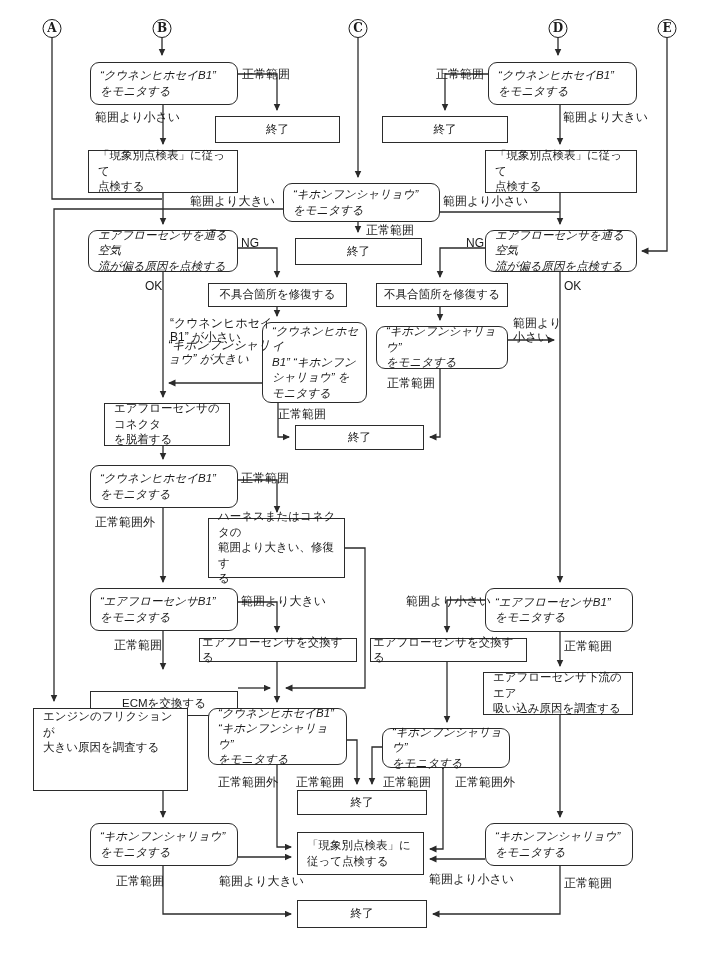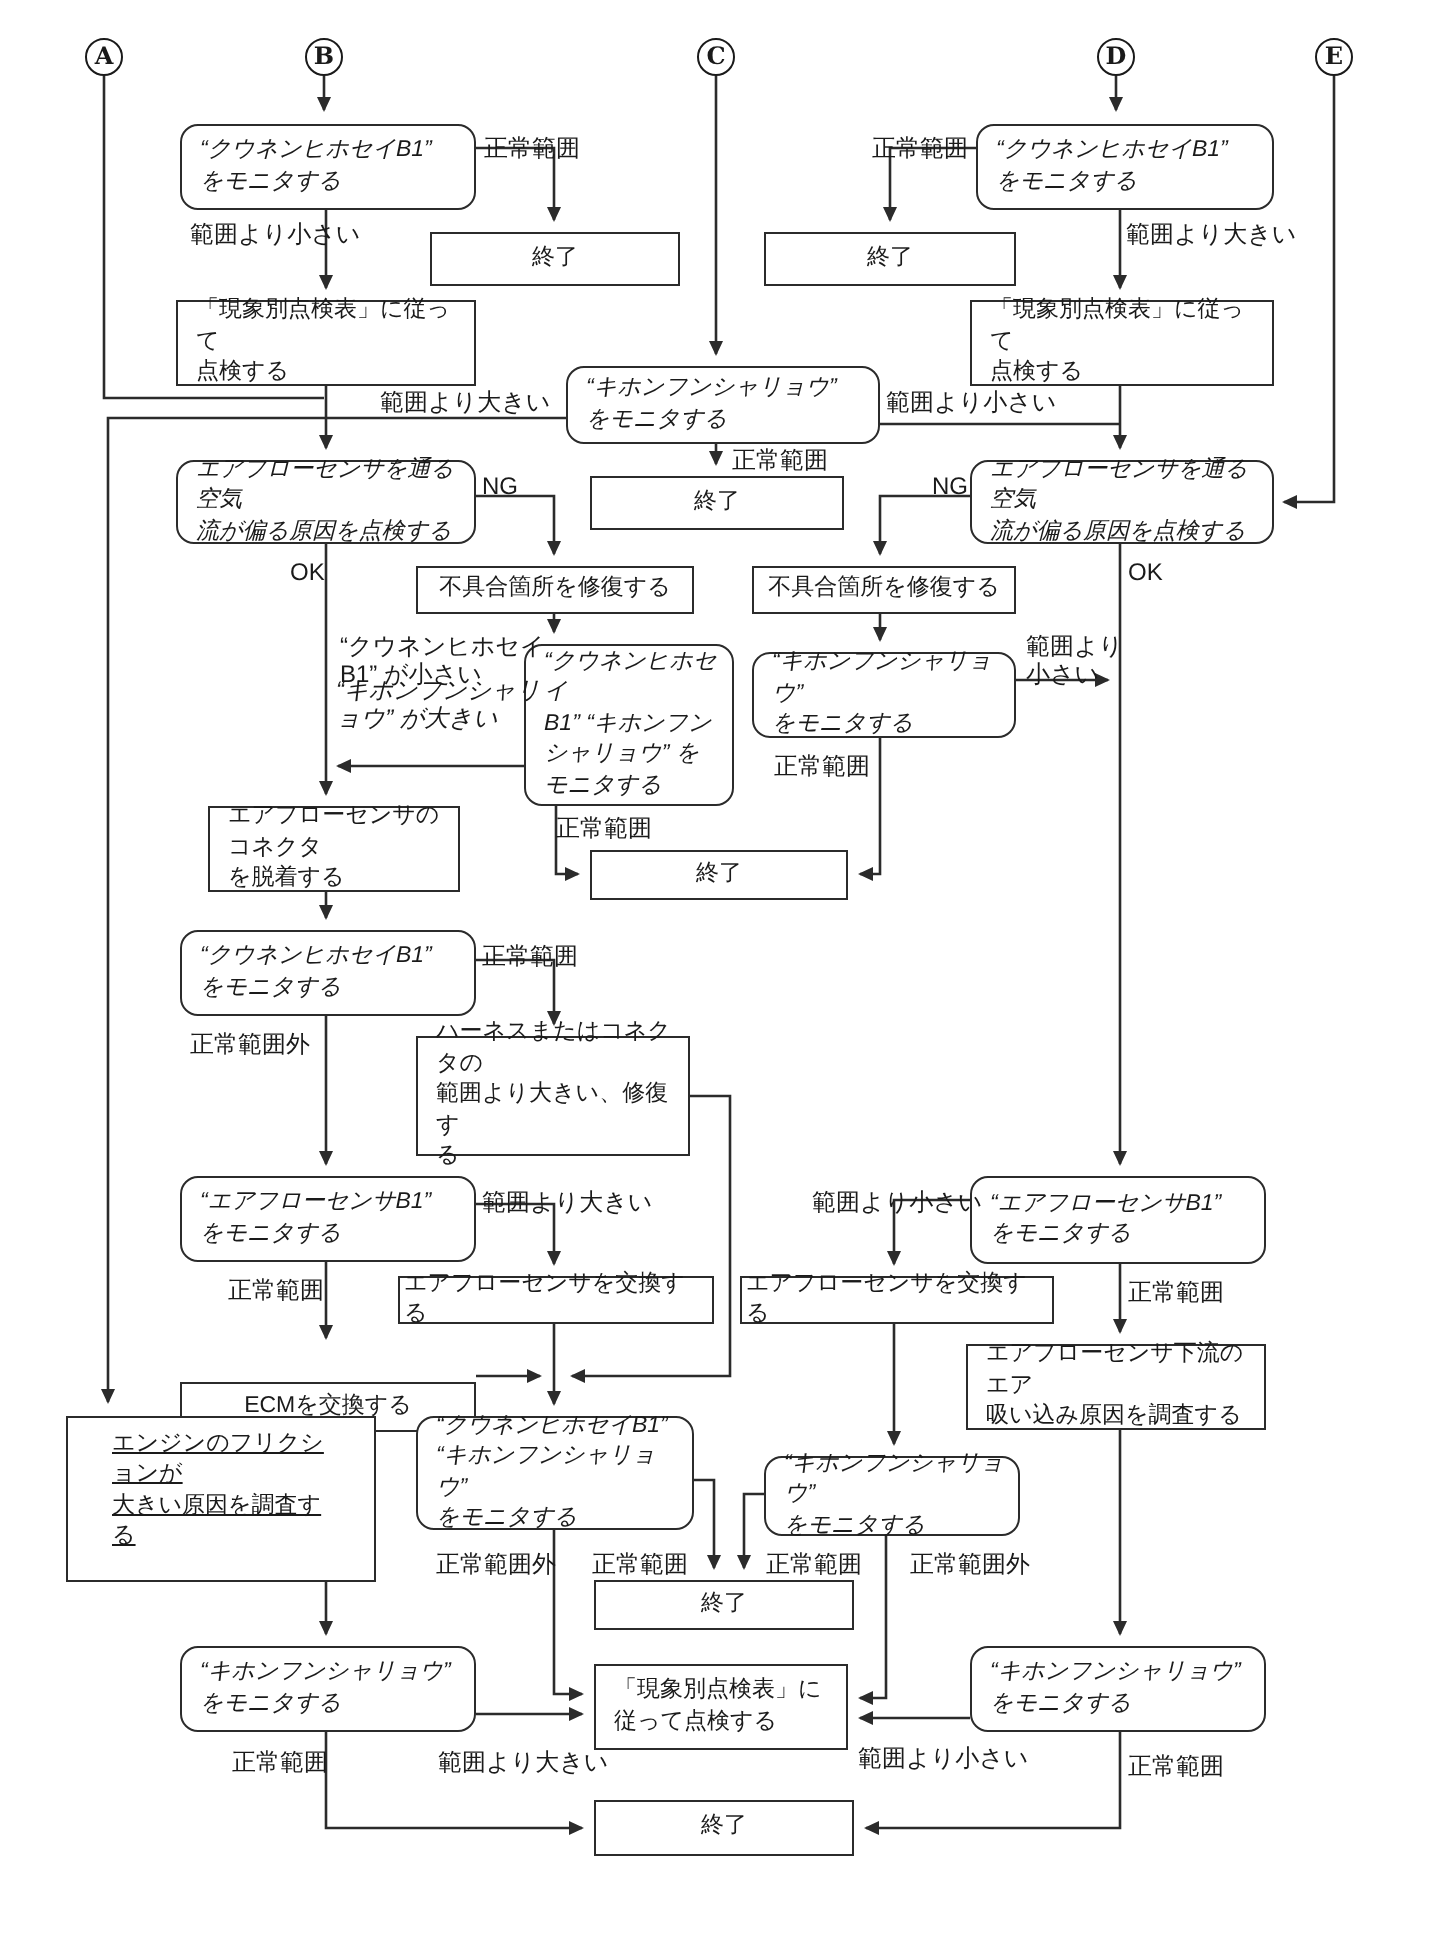--- a/index.html
+++ b/index.html
@@ -4,21 +4,21 @@
 <style>
   html,body{margin:0;padding:0;background:#ffffff;}
   .canvas{position:relative;width:719px;height:974px;background:#ffffff;
           font-family:"Liberation Sans","DejaVu Sans",sans-serif;color:#1a1a1a;overflow:hidden;}
   svg.wires{position:absolute;left:0;top:0;z-index:1;}
   .node{position:absolute;box-sizing:border-box;border:1.6px solid #2b2b2b;background:#fff;
         font-size:11.5px;line-height:1.34;display:flex;align-items:center;
         padding:2px 5px 2px 9px;white-space:pre-line;z-index:2;}
   .node.rounded{border-radius:9px;font-style:italic;}
   .node.center{justify-content:center;padding:2px;}
-  .node.divided{display:block;padding:13px;text-decoration:underline;}
+  .node.divided{display:block;padding:0;}
   .cell{box-sizing:border-box;display:flex;align-items:center;padding:2px 5px 2px 9px;white-space:pre-line;}
   .cell + .cell{border-top:1.4px solid #2b2b2b;}
   .lbl{position:absolute;font-size:12px;line-height:1.18;white-space:pre-line;z-index:3;}
   .conn{position:absolute;width:19px;height:19px;box-sizing:border-box;border:1.7px solid #1a1a1a;
         border-radius:50%;display:flex;align-items:center;justify-content:center;
         font-weight:bold;font-size:12px;transform:translateX(-50%);background:#fff;z-index:3;
         font-family:"DejaVu Serif","Liberation Serif",serif;}
 </style>
 </head>
 <body>

